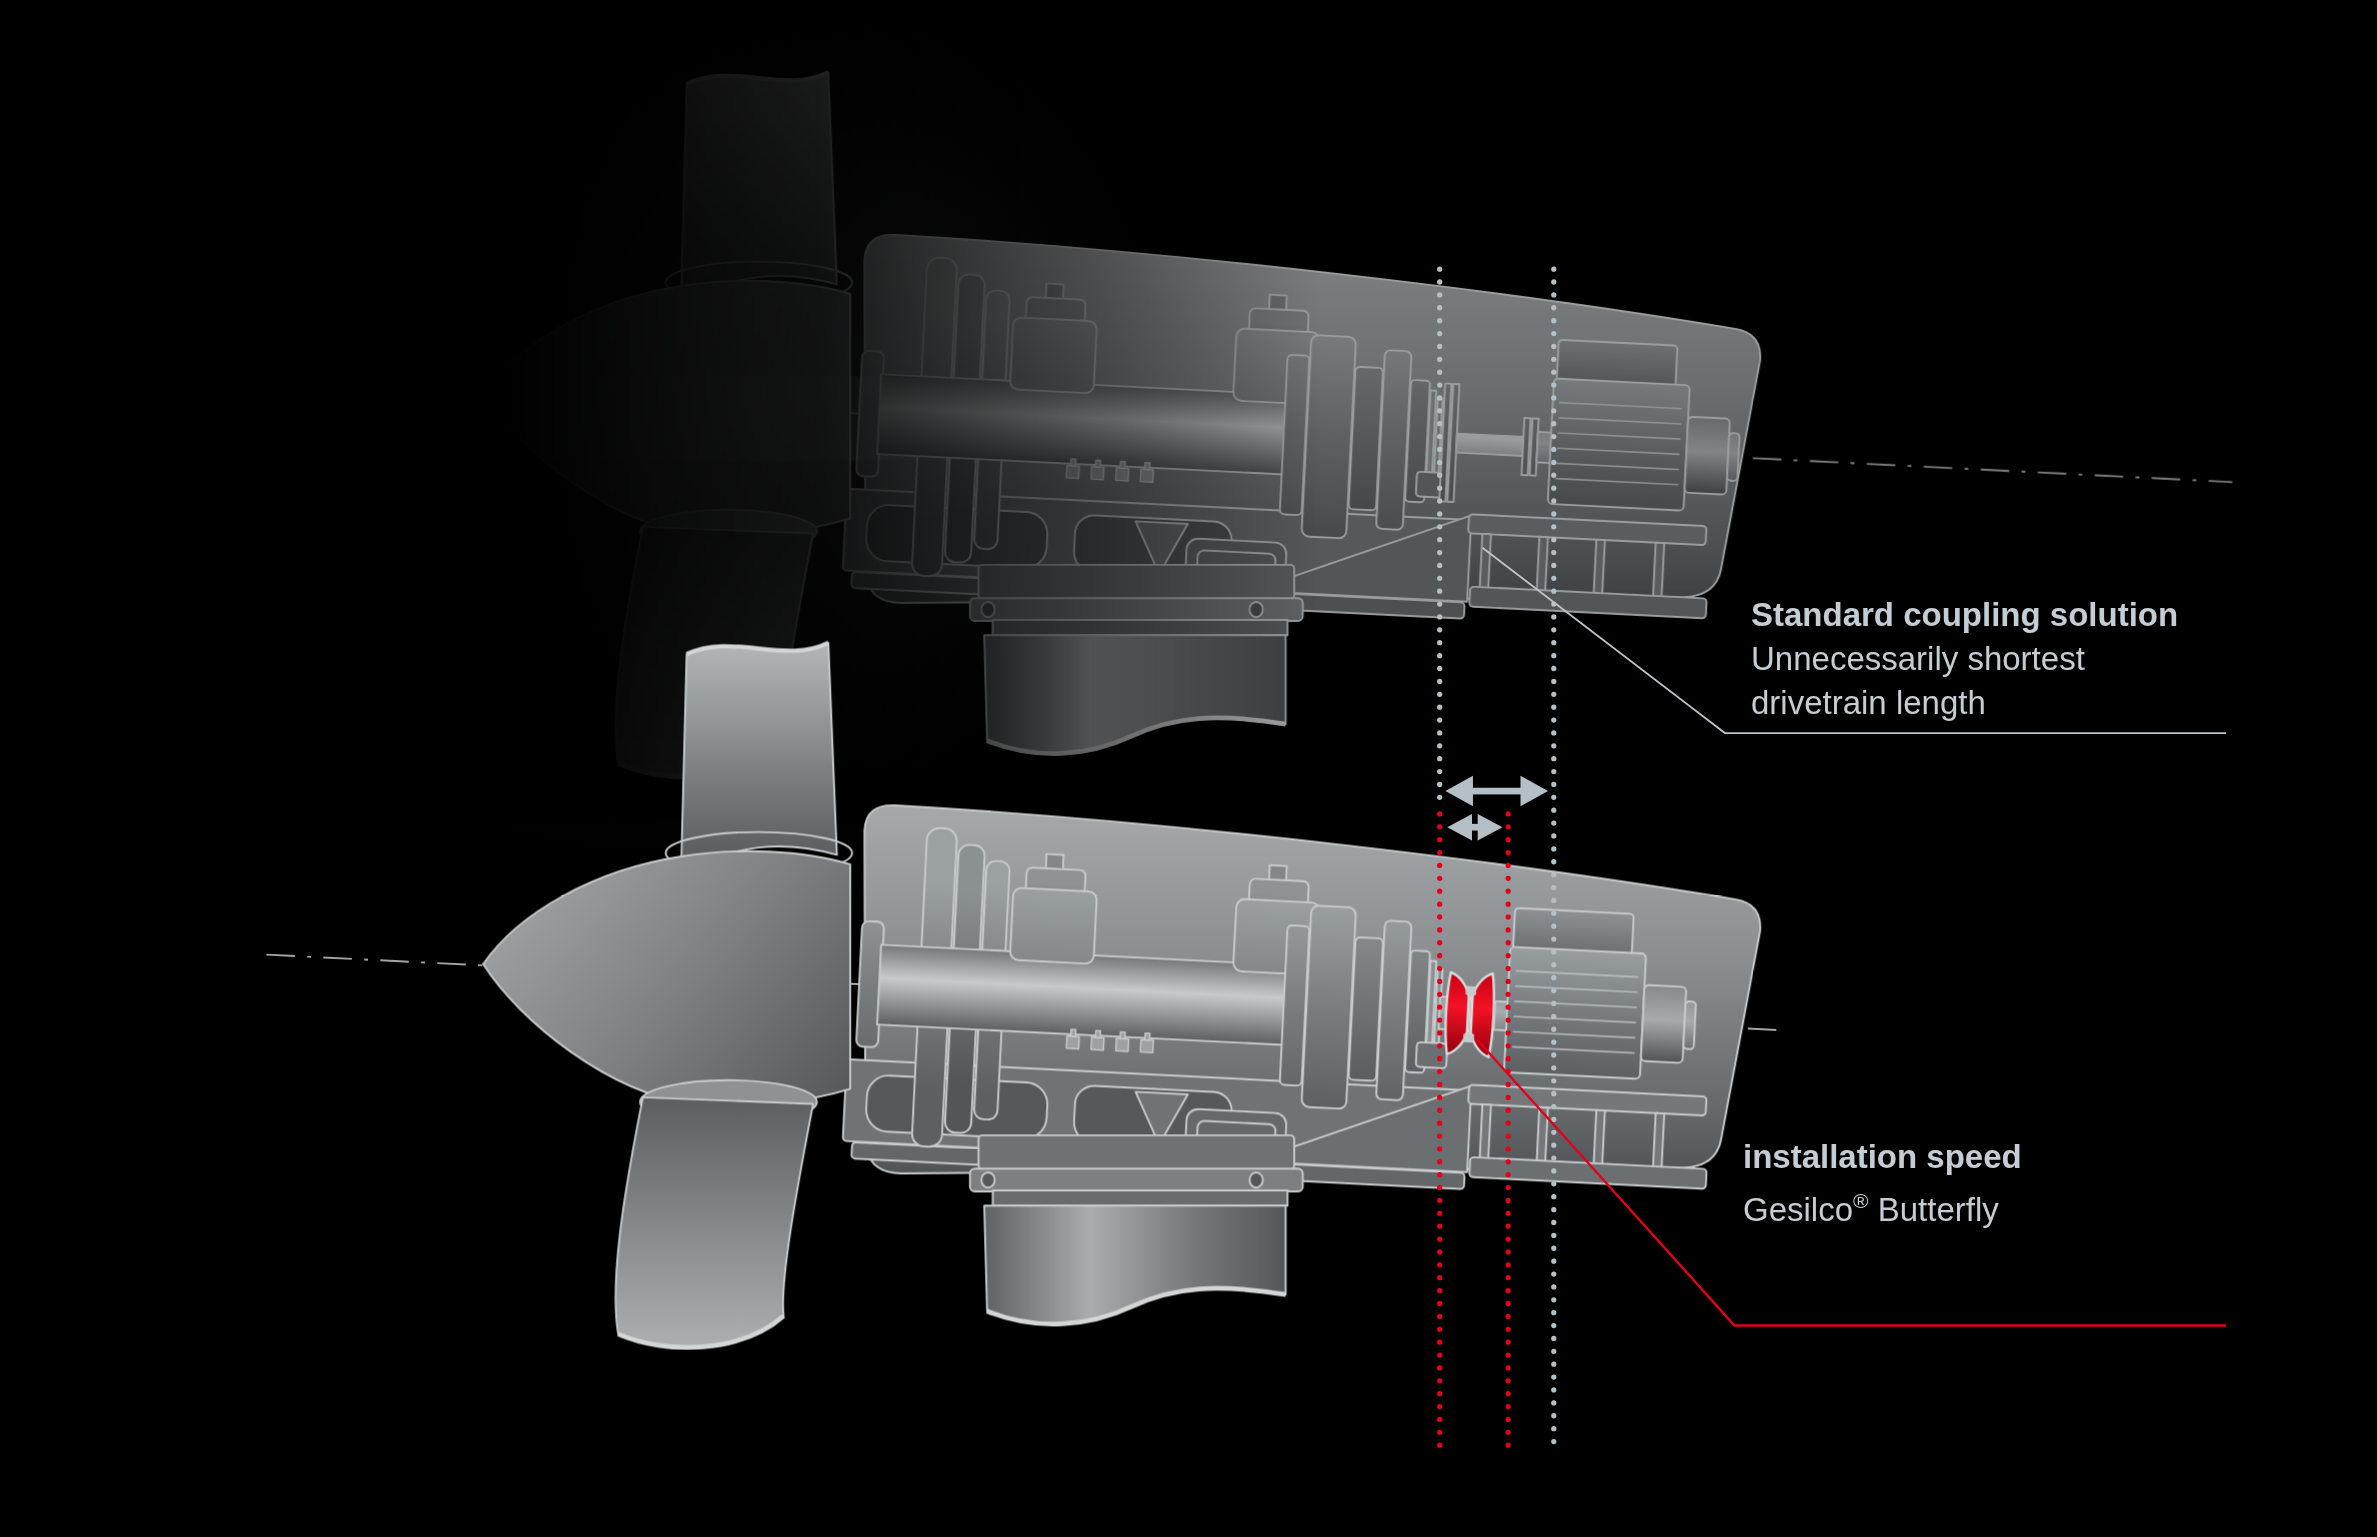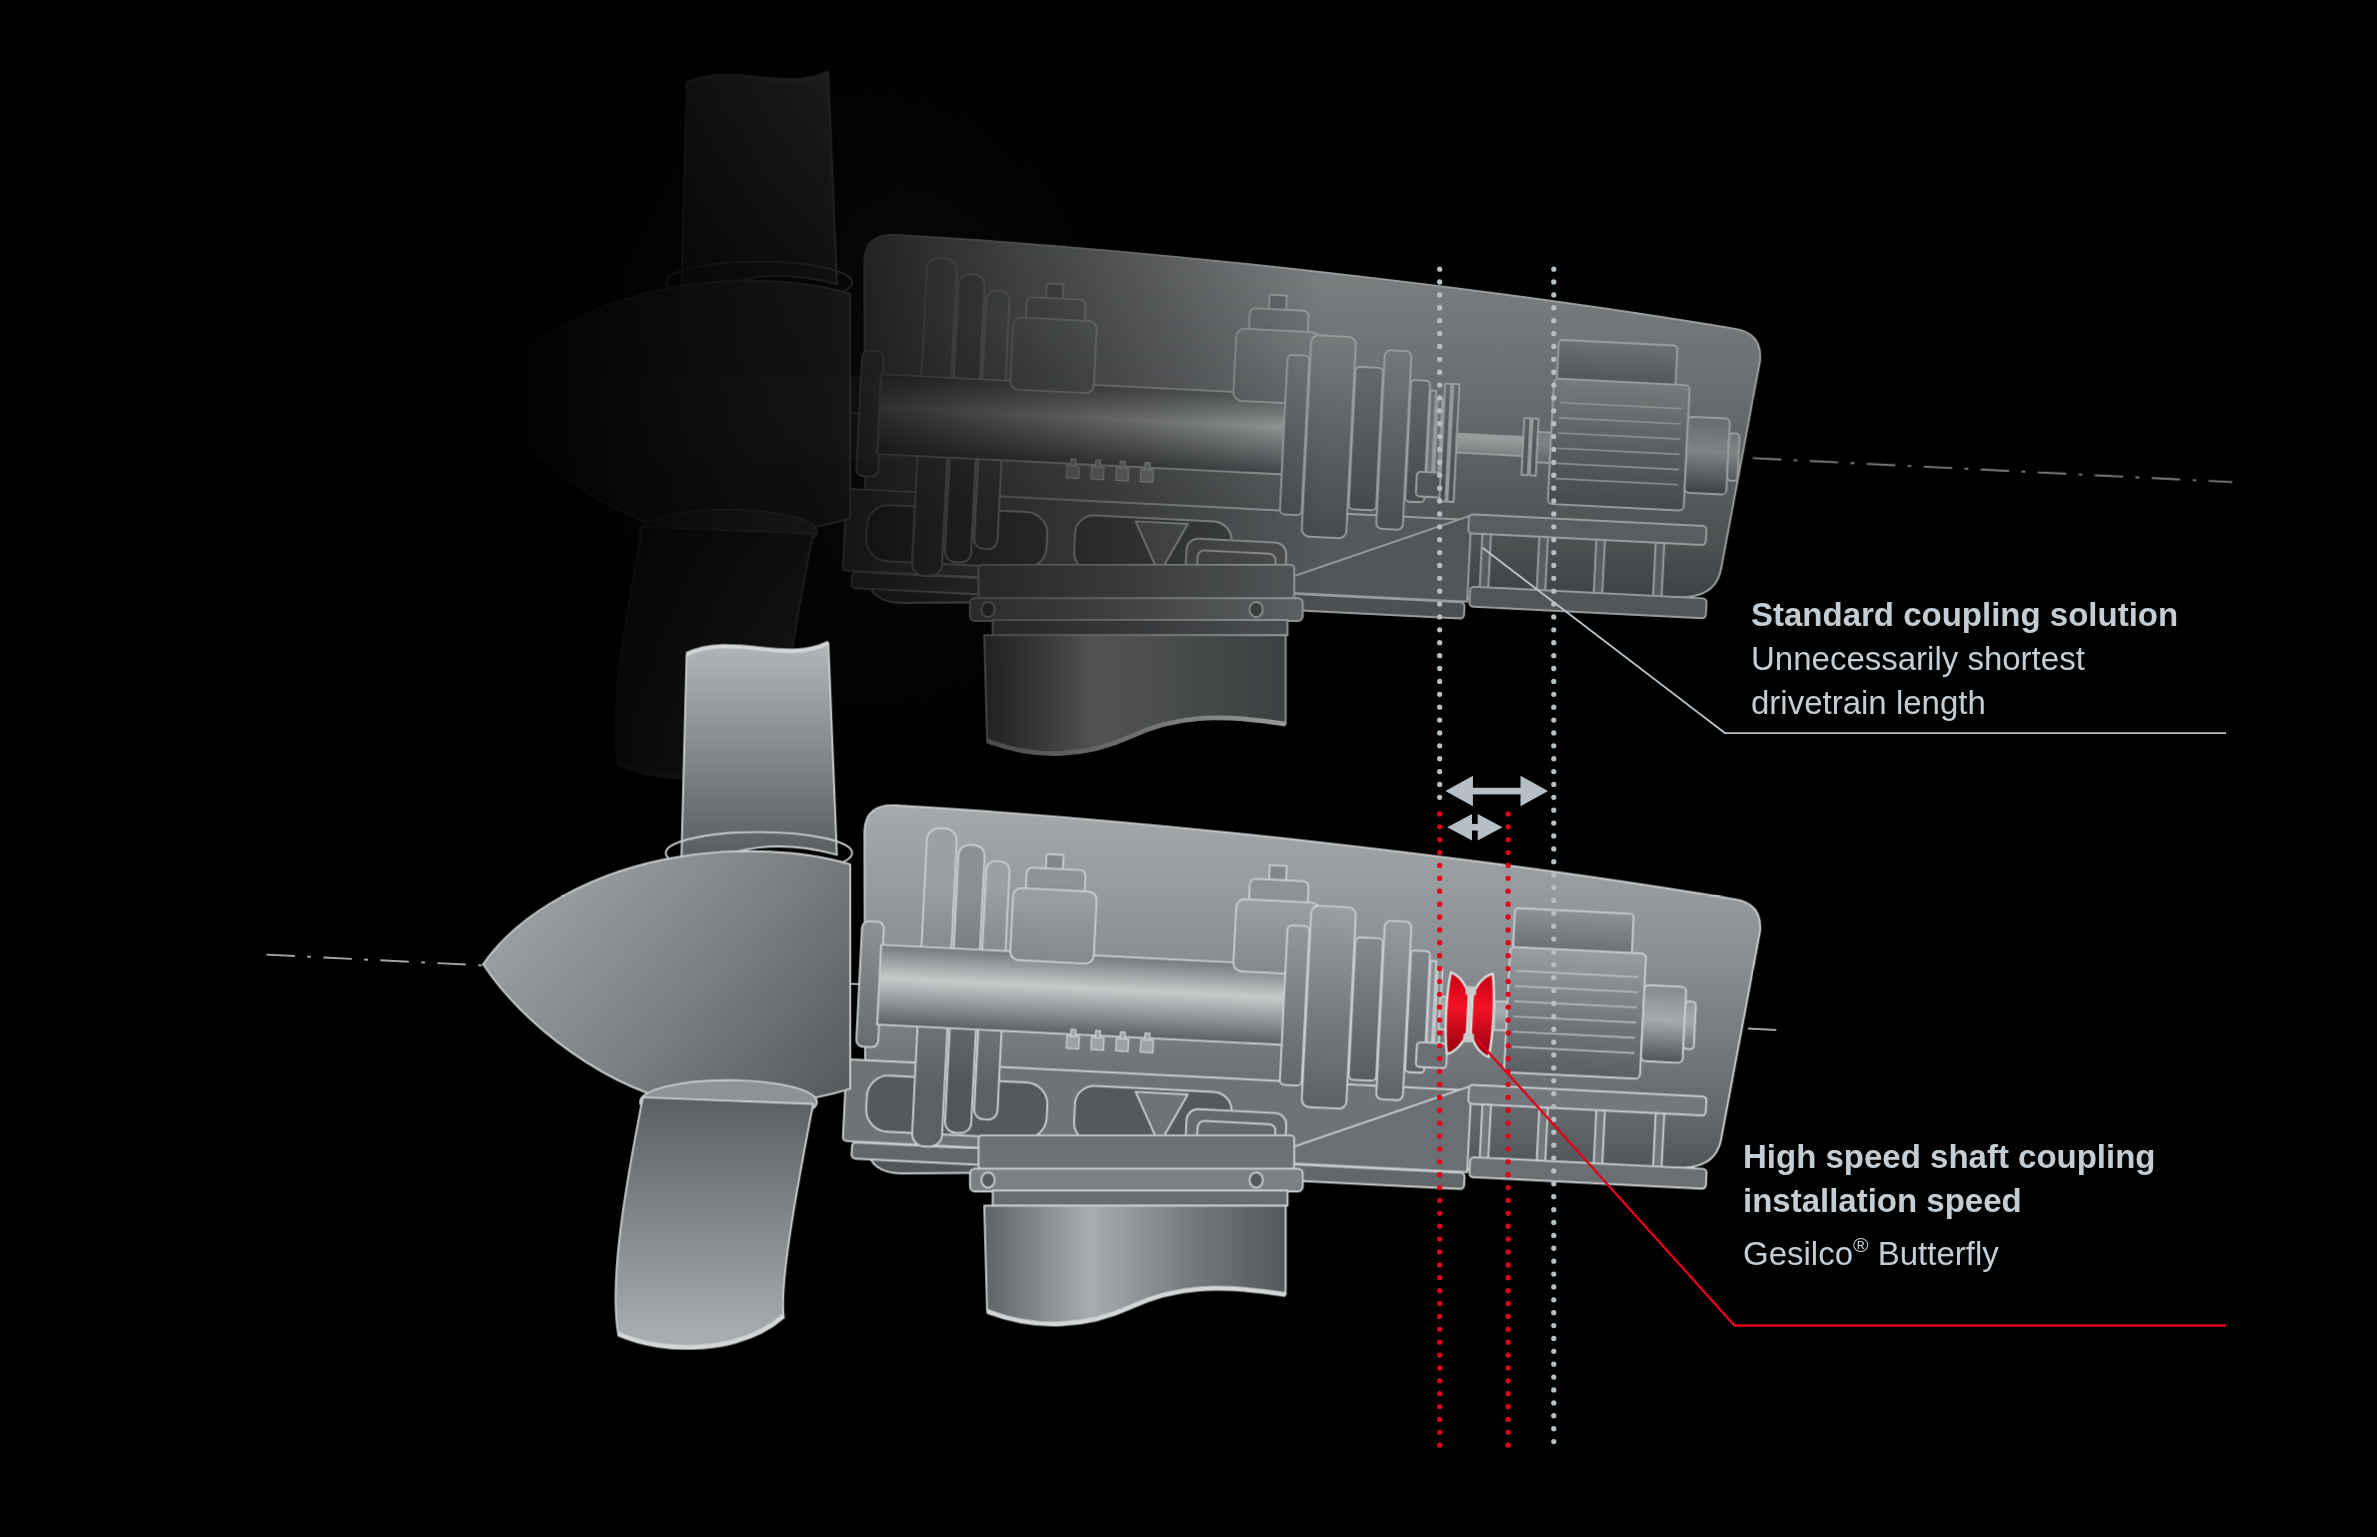--- a/index.html
+++ b/index.html
@@ -277,19 +277,18 @@
   <polyline class="red-stroke" points="3106,2186 3648,2788 4682,2788" fill="none" stroke-width="5"></polyline>
 </svg>
 
 <div class="label" style="left:1743px; top:593px;margin-left:8px;">
   <span class="row b">Standard coupling solution</span>
   <span class="row">Unnecessarily shortest</span>
   <span class="row">drivetrain length</span>
 </div>
 
 <div class="label" style="left:1743px; top:1135px;">
-  <span class="row b">High speed shaft coupling</span>
   <span class="row b">installation speed</span>
   <span class="row"><span>Gesilco</span><sup class="reg">®</sup><span> Butterfly</span></span>
 </div>
 
 </div>
 
 
 </body></html>

